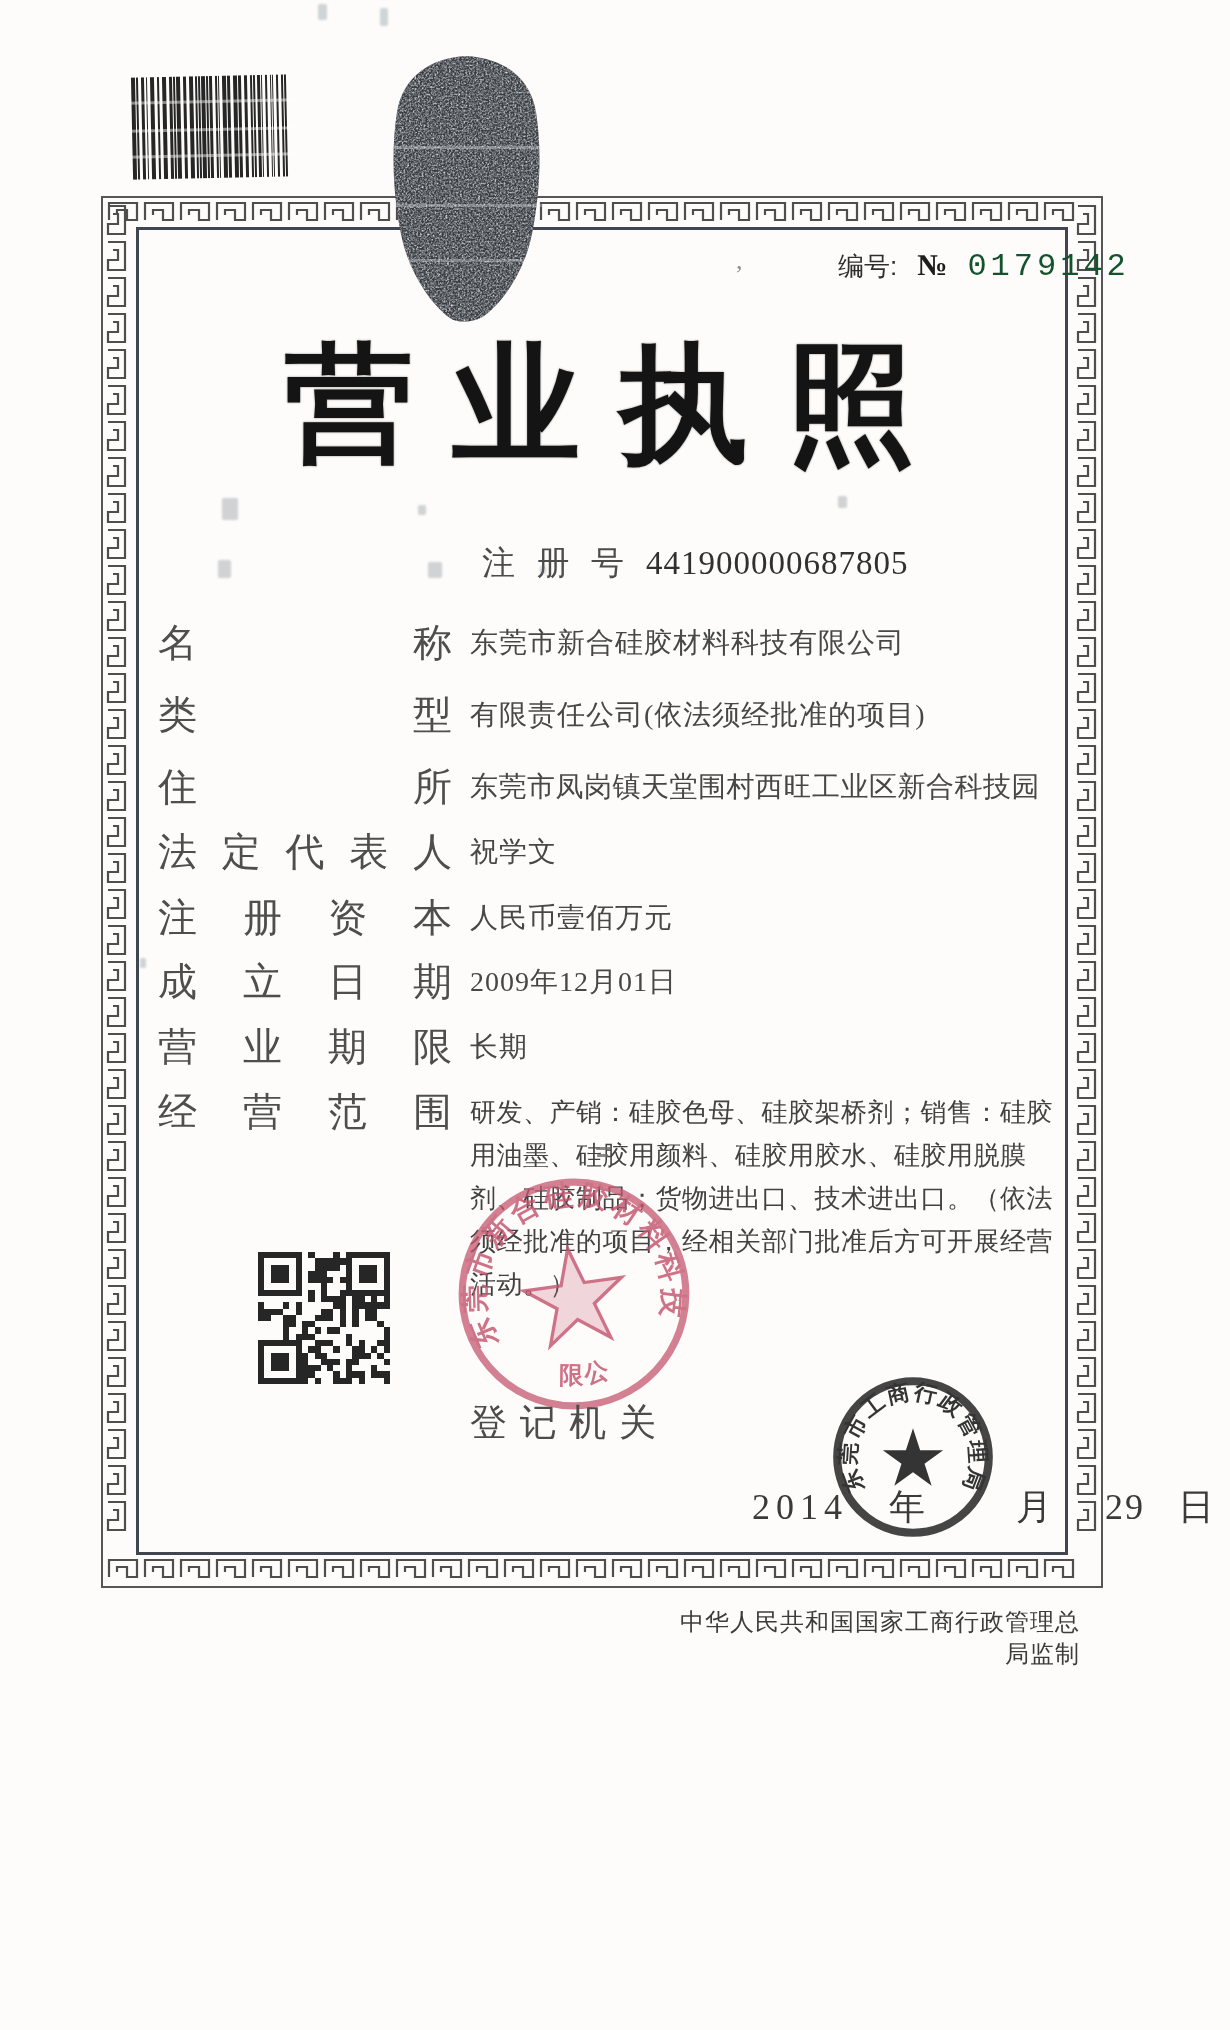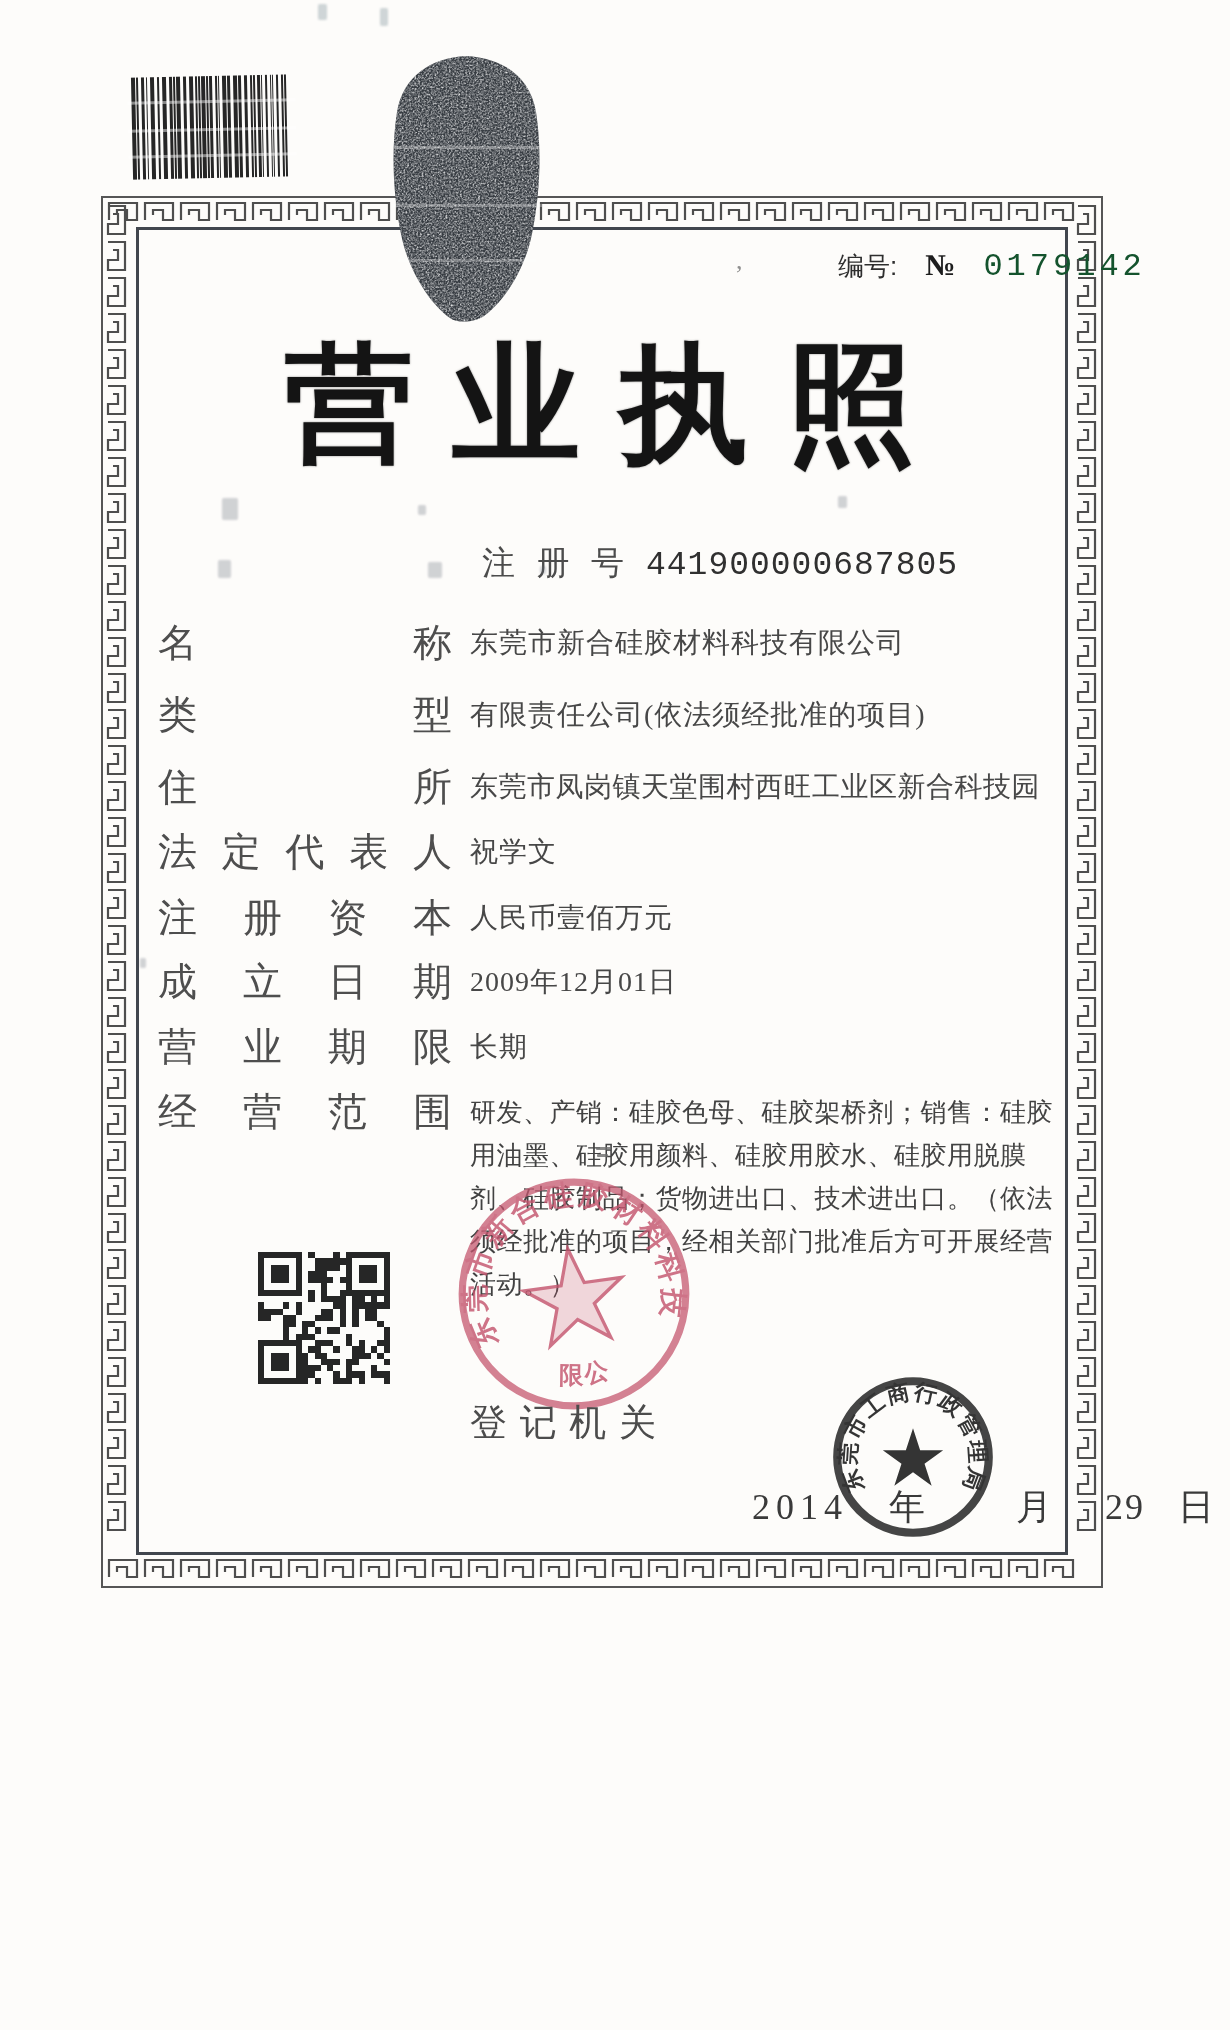--- a/index.html
+++ b/index.html
@@ -11,32 +11,32 @@
   .frame-outer{left:101px;top:196px;width:998px;height:1388px;border:2px solid #565656;}
   .frame-inner{left:136px;top:227px;width:926px;height:1322px;border:3px solid #41464e;}
   .mstrip{position:absolute;overflow:visible;}
   .mstrip svg{display:block;}
   .strip-left{transform:rotate(90deg);transform-origin:top left;}
   .strip-right{transform:rotate(90deg);transform-origin:top left;}
 
   
   .barcode{left:128px;top:70px;width:168px;height:114px;transform:rotate(-1.2deg);filter:blur(.4px);}
   .emblem{left:384px;top:54px;width:166px;height:278px;filter:blur(.5px);}
-  .serial-line{left:838px;top:248px;display:flex;align-items:baseline;gap:28px;}
+  .serial-line{left:838px;top:248px;display:flex;align-items:baseline;gap:20px;}
   .serial-label{font-size:26px;color:#2e2e2e;font-family:"Liberation Sans",sans-serif;}
   .serial-sym{font-size:30px;font-weight:bold;color:#1d1d1d;}
   .serial-num{font-size:32px;letter-spacing:4px;color:#14532d;font-family:Liberation Mono, monospace;}
 
   .title{left:285px;top:338px;width:630px;height:150px;font-size:128px;font-weight:800;
          color:#141414;line-height:1.05;text-shadow:0 0 2px rgba(25,25,25,.55);}
   .spread{display:flex;justify-content:space-between;}
 
   .regline{left:482px;top:541px;display:flex;align-items:baseline;}
   .reg-label{width:142px;font-size:33px;color:#4c4c4c;}
-  .reg-num{margin-left:22px;font-size:33px;letter-spacing:1px;color:#303030;font-family:Liberation Mono, monospace;}
+  .reg-num{margin-left:22px;font-size:33px;letter-spacing:1px;color:#303030;}
 
   
   .fields{left:158px;top:612px;width:910px;height:650px;}
   .frow{position:absolute;left:0;width:910px;}
   .flabel{position:absolute;left:0;width:294px;font-size:39px;color:#4e4e4e;}
   .fvalue{position:absolute;left:312px;top:8px;width:608px;font-size:28px;color:#474747;letter-spacing:1px;}
   .fvalue.small{font-size:26px;line-height:43px;letter-spacing:.5px;top:6px;color:#424242;}
 
   
   .qr{left:258px;top:1252px;width:132px;height:132px;filter:blur(.3px);}
@@ -512,20 +512,21 @@
         <path id="blkArc" d="M36.5,113 A56,56 0 1 1 133.5,113"></path>
       </defs>
       <circle cx="85" cy="85" r="74" fill="none" stroke="#1f1f1f" stroke-width="8" opacity=".92"></circle>
       <path d="M0,-50 L11.23,-15.45 L47.55,-15.45 L18.16,5.90 L29.39,40.45 L0,19.1 L-29.39,40.45 L-18.16,5.90 L-47.55,-15.45 L-11.23,-15.45 Z" transform="translate(85,88) scale(0.62)" fill="#1f1f1f"></path>
       <text font-size="22" fill="#1f1f1f" font-weight="bold" letter-spacing="2">
         <textPath href="#blkArc" startOffset="50%" text-anchor="middle">东莞市工商行政管理局</textPath>
       </text>
     </svg>
   </div>
 
+  <div class="abs footer-right">中华人民共和国国家工商行政管理总局监制</div>
 
   <div class="smudge t" style="left:318px;top:4px;width:9px;height:16px;"></div>
   <div class="smudge t" style="left:380px;top:8px;width:8px;height:18px;"></div>
   <div class="smudge" style="left:222px;top:498px;width:16px;height:22px;"></div>
   <div class="smudge" style="left:418px;top:505px;width:8px;height:10px;"></div>
   <div class="smudge" style="left:838px;top:496px;width:9px;height:12px;"></div>
   <div class="smudge" style="left:218px;top:560px;width:13px;height:18px;"></div>
   <div class="smudge" style="left:428px;top:562px;width:14px;height:16px;"></div>
   <div class="smudge" style="left:540px;top:566px;width:6px;height:8px;"></div>
   <div class="smudge" style="left:140px;top:958px;width:6px;height:10px;"></div>

